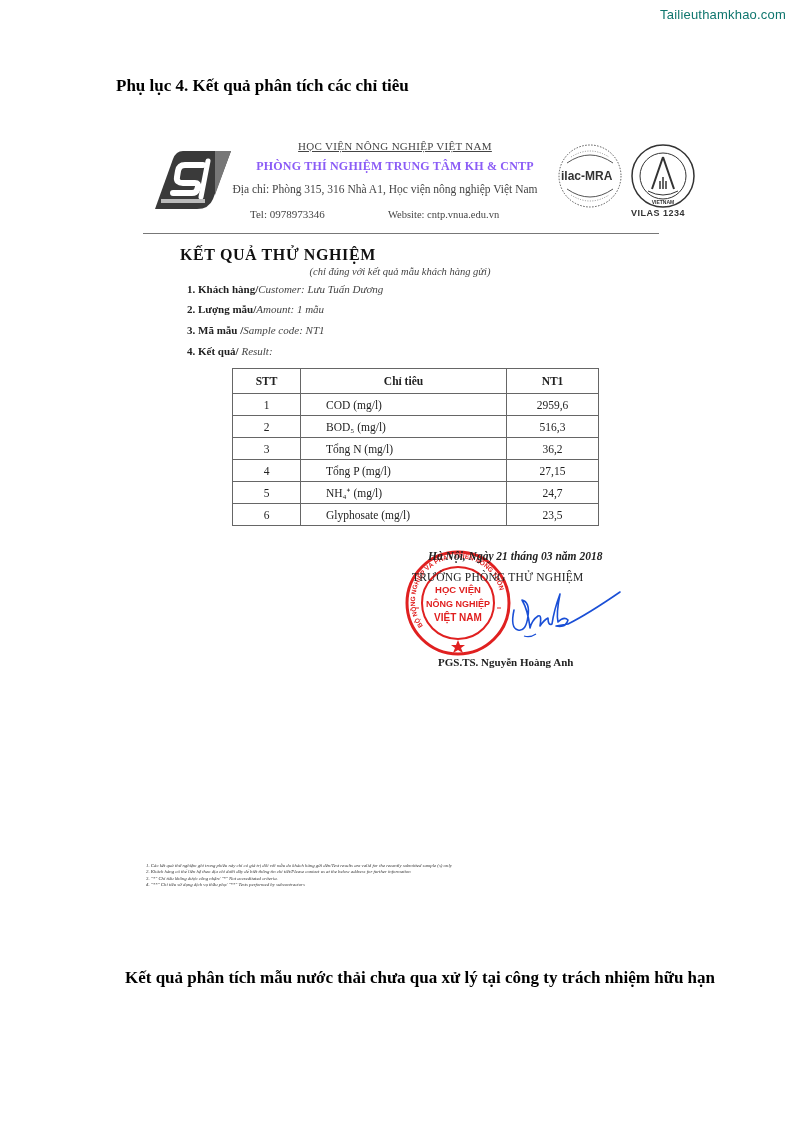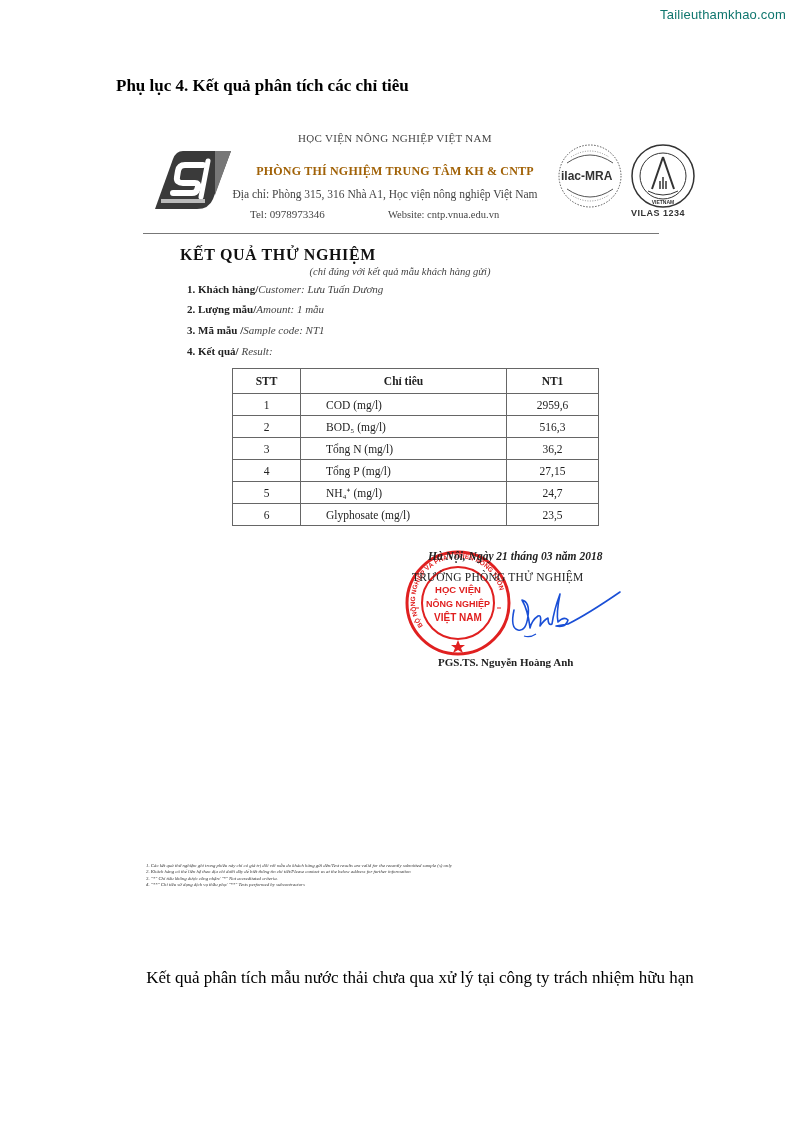--- a/index.html
+++ b/index.html
@@ -3,22 +3,22 @@
   <meta charset="utf-8">
   <style>
     html, body { margin: 0; padding: 0; background: #ffffff; }
     body { width: 794px; height: 1123px; position: relative; overflow: hidden; font-family: "Liberation Serif", serif; color: #111; }
     .abs { position: absolute; }
     .watermark { right: 8px; top: 7px; font-family: "Liberation Sans", sans-serif; font-size: 13px; color: #0f766e; letter-spacing: 0.2px; }
     .appendix-title { left: 116px; top: 76px; font-size: 17px; font-weight: bold; color: #000; }
 
     .logo { left: 153px; top: 147px; width: 82px; height: 66px; }
     .lab-header { left: 240px; top: 128px; width: 310px; text-align: center; }
-    .inst-name { font-size: 11px; color: #444; letter-spacing: 0.3px; margin-top: 4px; }
-    .lab-name { font-size: 12px; font-weight: bold; color: #a16207; margin-top: 20px; letter-spacing: 0.2px; }
+    .inst-name { font-size: 11px; color: #444; letter-spacing: 0.3px; margin-top: 12px; text-decoration: underline; }
+    .lab-name { font-size: 12px; font-weight: bold; color: #8b5cf6; margin-top: 7px; letter-spacing: 0.2px; }
     .address { font-size: 11.5px; color: #444; margin-top: 9px; margin-left: -20px; white-space: nowrap; }
     .contact-row { font-size: 11px; color: #444; margin-top: 9px; white-space: nowrap; }
     .contact-row .tel { position: absolute; left: 10px; top: 80px; }
     .contact-row .web { position: absolute; left: 148px; top: 81px; font-size: 10.5px; }
 
     .ilac { left: 557px; top: 143px; width: 66px; height: 66px; }
     .boa { left: 630px; top: 143px; width: 66px; height: 66px; }
     .vilas { left: 631px; top: 208px; width: 66px; text-align: left; font-family: "Liberation Sans", sans-serif; font-weight: bold; font-size: 9px; color: #333; letter-spacing: 0.5px; }
 
     .header-rule { left: 143px; top: 233px; width: 516px; height: 0; border-top: 1px solid #777; }
@@ -43,21 +43,21 @@
     .col-val { width: 91px; text-align: center; }
 
     .date-line { left: 428px; top: 550px; font-size: 11.5px; font-style: italic; font-weight: bold; color: #222; white-space: nowrap; }
     .head-title { left: 412px; top: 571px; font-size: 11.5px; color: #222; white-space: nowrap; letter-spacing: 0.2px; }
     .signer { left: 438px; top: 656px; font-size: 11px; font-weight: bold; color: #222; white-space: nowrap; }
     .stamp { left: 403px; top: 548px; width: 110px; height: 110px; }
     .signature { left: 508px; top: 580px; width: 115px; height: 62px; }
 
     .footnotes { left: 146px; top: 863px; font-size: 4.8px; line-height: 6.3px; font-style: italic; color: #333; white-space: nowrap; }
 
-    .caption { left: 100px; top: 962px; width: 640px; text-align: center; font-size: 17px; font-weight: normal; color: #000; line-height: 32px; }
+    .caption { left: 100px; top: 962px; width: 640px; text-align: center; font-size: 17px; font-weight: bold; color: #000; line-height: 32px; }
   </style>
 </head>
 <body>
 
 <div class="abs watermark">Tailieuthamkhao.com</div>
 
 <div class="abs appendix-title">Phụ lục 4. Kết quả phân tích các chỉ tiêu</div>
 
 <div class="abs logo">
   <svg width="82" height="66" viewBox="0 0 82 66">

